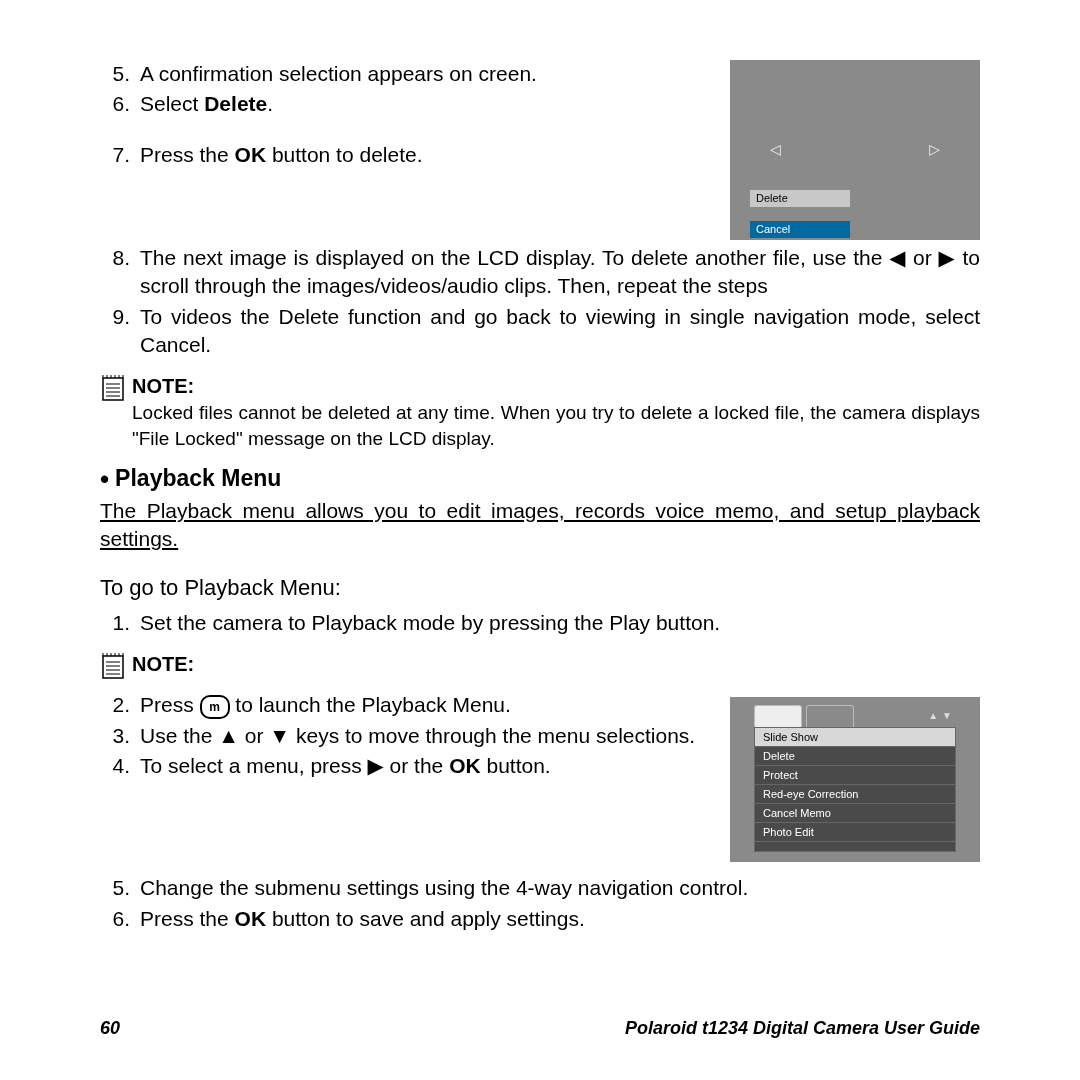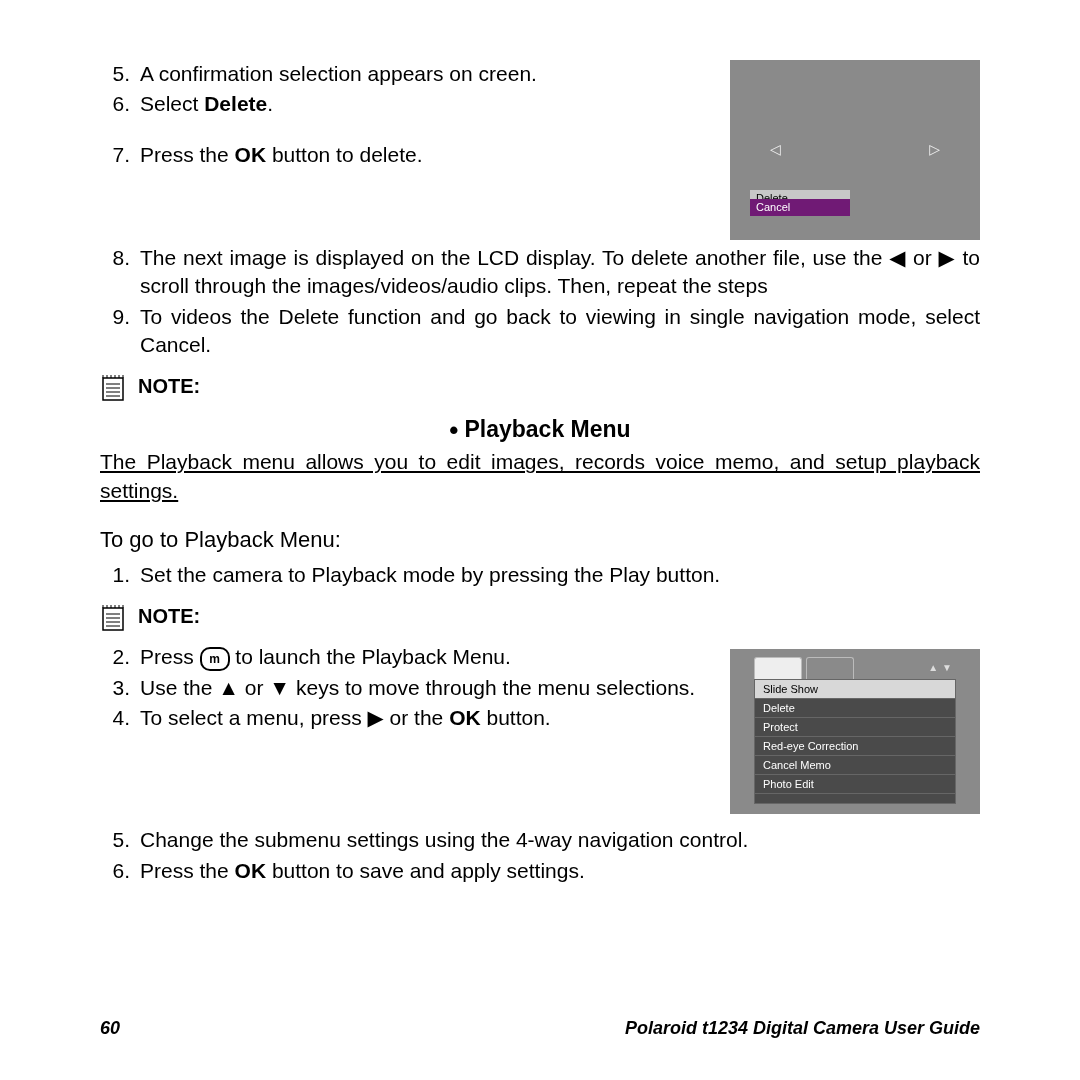--- a/index.html
+++ b/index.html
@@ -27,29 +27,29 @@
   .nav-left, .nav-right {
     position: absolute; top: 80px; font-size: 14px; color: #eee;
   }
   .nav-left { left: 40px; }
   .nav-right { right: 40px; }
   .del-option {
     position: absolute; left: 20px; width: 100px; height: 17px;
     font-size: 11px; padding-left: 6px; line-height: 17px;
   }
   .del-selected { top: 130px; background: #c8c8c8; color: #000; }
-  .del-cancel  { top: 139px; background: #701a75; color: #fff; }
-  .note-block { display: flex; gap: 12px; margin-top: 14px; margin-bottom: 10px; }
+  .del-cancel  { top: 161px; background: #0369a1; color: #fff; }
+  .note-block { display: flex; gap: 6px; margin-top: 14px; margin-bottom: 10px; }
   .note-icon {
     width: 26px; height: 30px; flex-shrink: 0; position: relative;
   }
   .note-icon svg { display: block; }
   .note-text { flex: 1; font-size: 19px; }
   .note-label { font-weight: bold; font-size: 20px; }
-  .section-head { font-weight: bold; font-size: 23px; margin-top: 10px; text-align: center; }
+  .section-head { font-weight: bold; font-size: 23px; margin-top: 10px; }
   .bullet { font-size: 26px; vertical-align: middle; margin-right: 6px; }
   .para { text-align: justify; margin-bottom: 18px; text-decoration: underline; }
   .subhead { font-size: 22px; margin-top: 20px; margin-bottom: 6px; }
   .mid-block { display: flex; gap: 25px; align-items: flex-start; }
   .mid-left { flex: 1; }
   .m-btn {
     display: inline-flex; align-items: center; justify-content: center;
     width: 30px; height: 24px; border: 2px solid #000; border-radius: 10px;
     font-size: 12px; font-weight: bold; vertical-align: middle;
     line-height: 1;
@@ -137,20 +137,21 @@
       <line x1="19" y1="5" x2="19" y2="2" stroke="#000"></line>
         <line x1="23" y1="5" x2="23" y2="2" stroke="#000"></line>
       <line x1="6" y1="11" x2="20" y2="11" stroke="#000"></line>
         <line x1="6" y1="15" x2="20" y2="15" stroke="#000"></line>
       <line x1="6" y1="19" x2="20" y2="19" stroke="#000"></line>
         <line x1="6" y1="23" x2="20" y2="23" stroke="#000"></line>
     </svg>
   </div>
   <div class="note-text">
     <div class="note-label">NOTE:</div>
+    <div style="text-align:justify">Locked files cannot be deleted at any time. When you try to delete a locked file, the camera displays "File Locked" message on the LCD display.</div>
   </div>
 </div>
 
 <div class="section-head">
   <span class="bullet">•</span><span>Playback Menu</span>
 </div>
 <div class="para">The Playback menu allows you to edit images, records voice memo, and setup playback settings.</div>
 
 <div class="subhead">To go to Playback Menu:</div>
 

